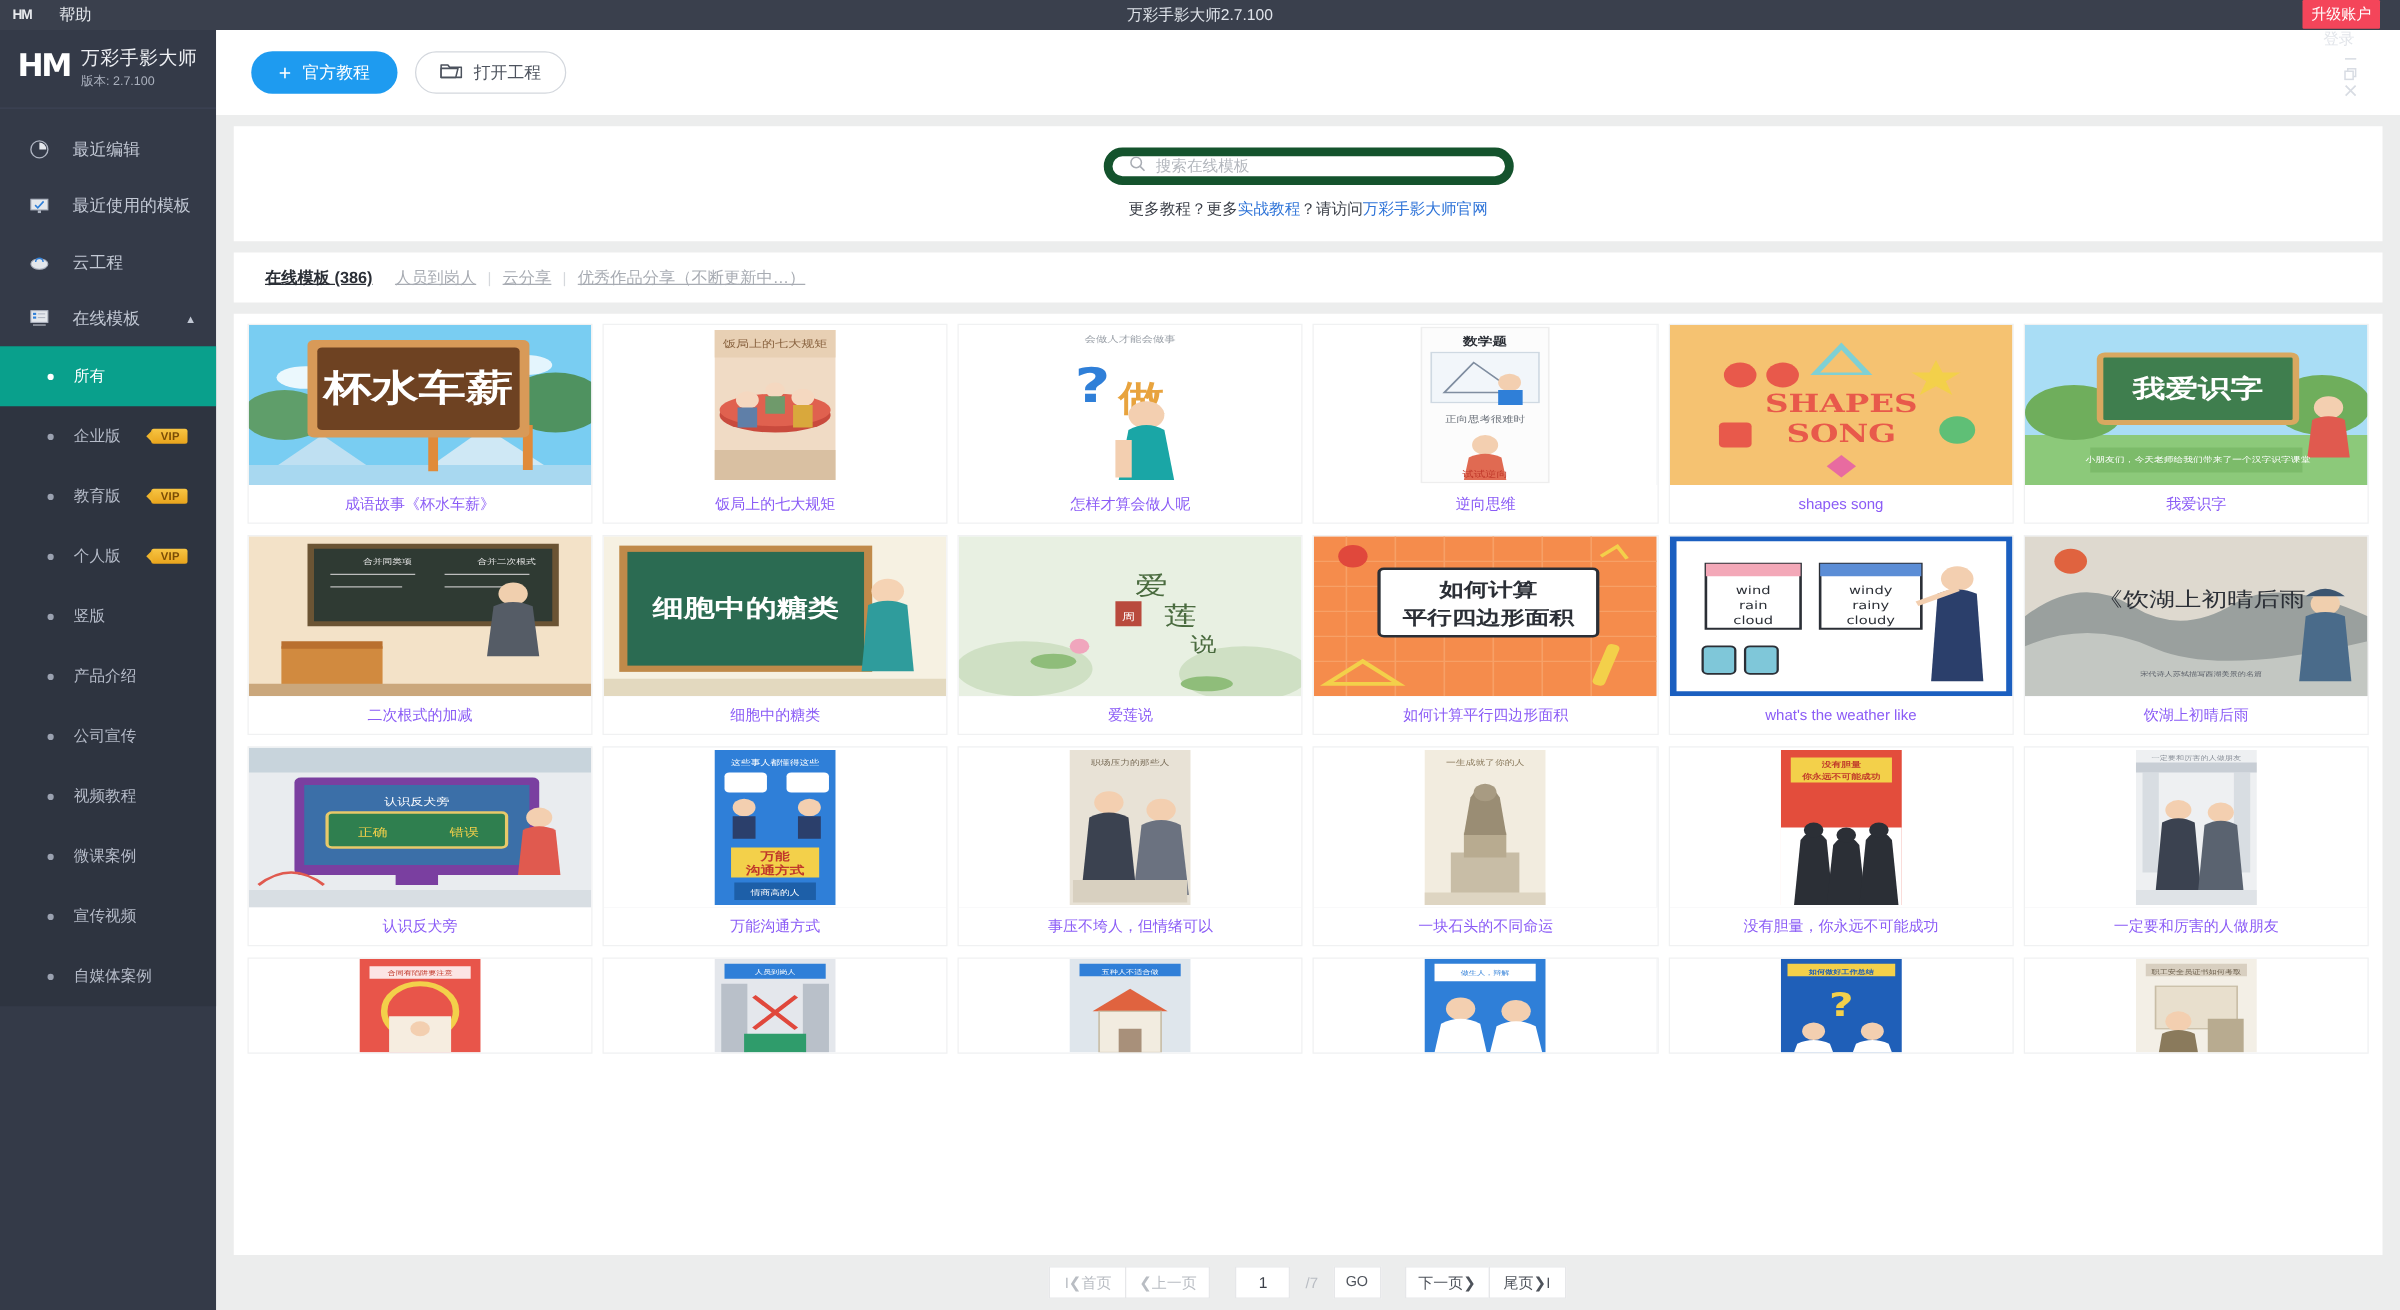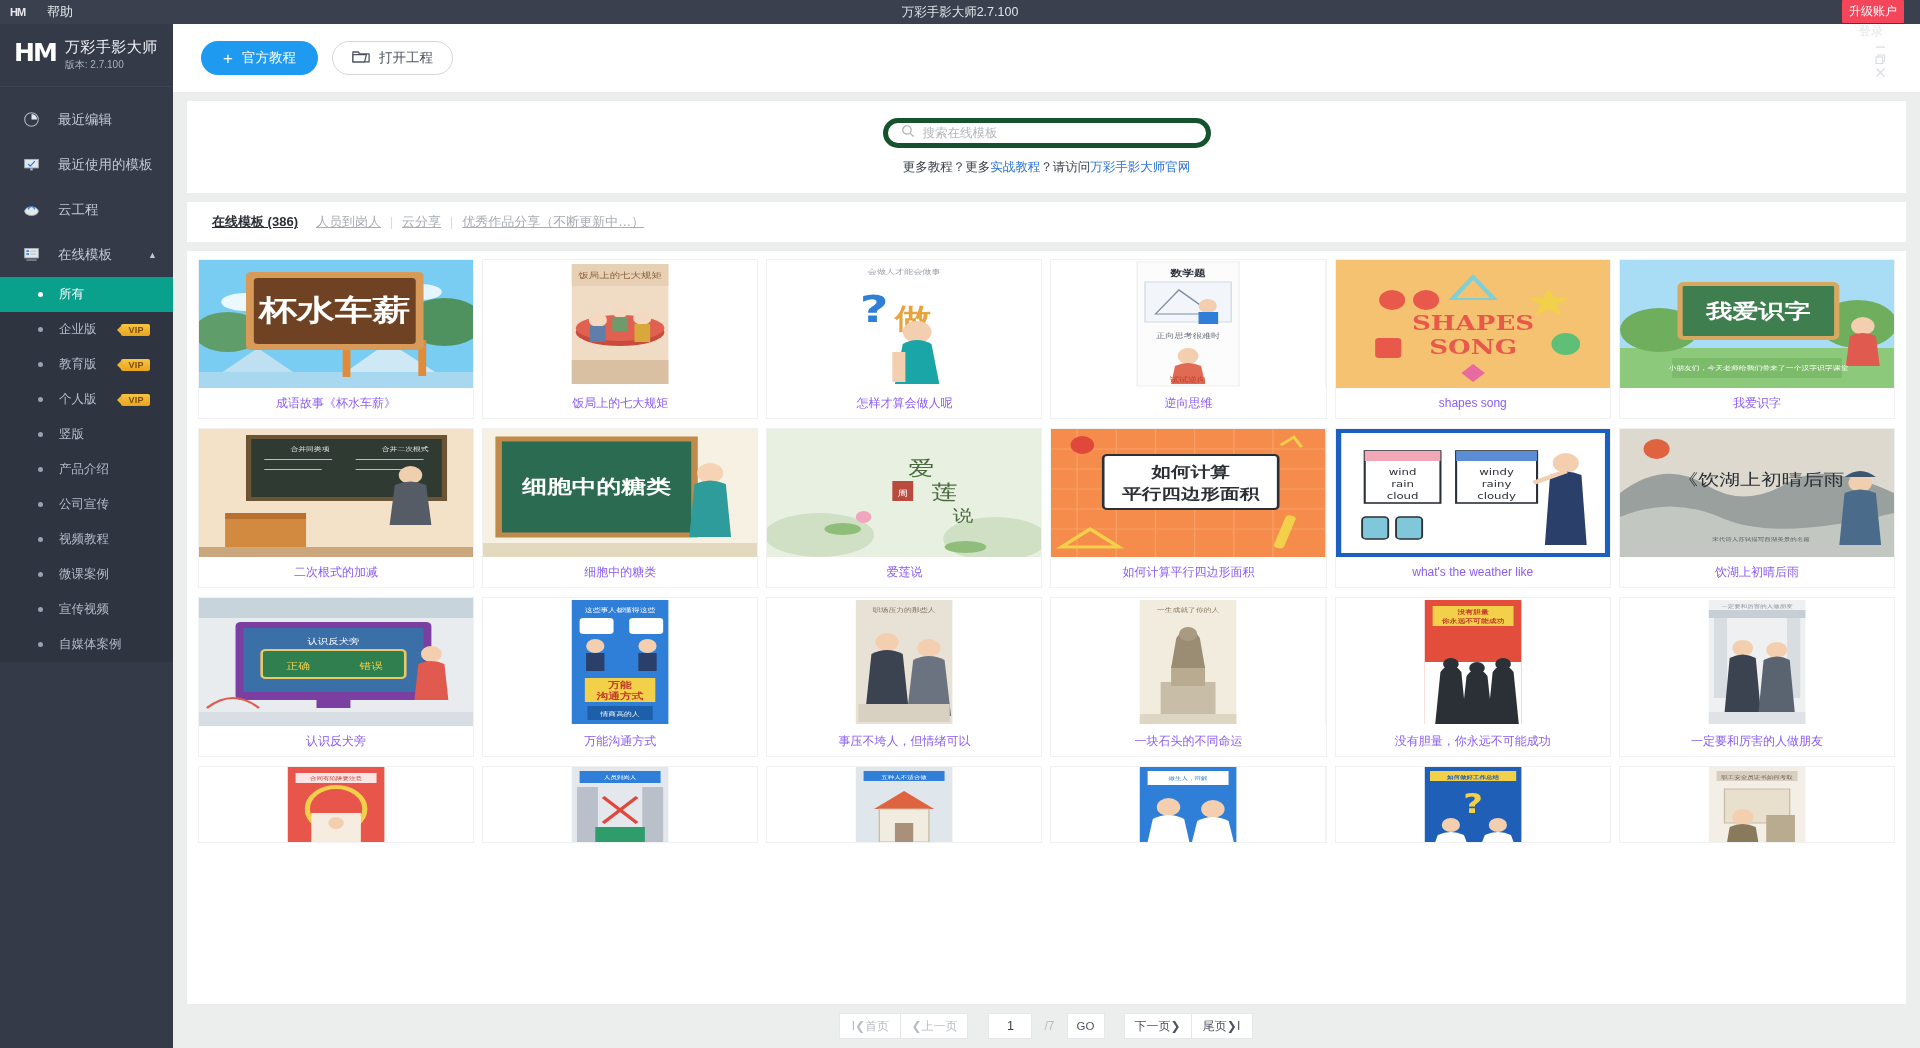--- a/index.html
+++ b/index.html
@@ -63,21 +63,21 @@
   .nav-top { padding-top: 10px; }
   .nav-item {
     display: flex; align-items: center; height: 45px;
     padding-left: 22px; font-size: 13.5px; color: #c2c8d4; gap: 18px;
   }
   .nav-item .ni-ico { width: 18px; height: 18px; display:flex; align-items:center; justify-content:center; }
   .nav-item .ni-caret { margin-left: auto; margin-right: 16px; font-size: 9px; color: #c2c8d4; }
 
   .sublist { background: #2e3440; }
   .sub-item {
-    display: flex; align-items: center; height: 35px;
+    display: flex; align-items: center; height: 48px;
     padding-left: 38px; font-size: 12.5px; color: #b5bbc8; gap: 16px;
   }
   .sub-item .dot {
     width: 5px; height: 5px; border-radius: 50%; background: #9aa1b0; flex: 0 0 5px;
   }
   .sub-item.active { background: #09a08c; color: #ffffff; }
   .sub-item.active .dot { background: #ffffff; }
   .vip-badge {
     background: linear-gradient(180deg,#f7c544,#e9a41c);
     color: #7a4d06; font-size: 9px; font-weight: bold;
@@ -110,21 +110,21 @@
     font-family: inherit; cursor: pointer;
   }
 
   #content { flex: 1; padding: 9px 14px 0 14px; overflow: hidden; display: flex; flex-direction: column; }
 
   .panel-search {
     background: #fff; height: 92px; display: flex; flex-direction: column;
     align-items: center; justify-content: center; gap: 11px; flex: 0 0 92px;
   }
   .search-box {
-    width: 328px; height: 30px; border: 5px solid #14532d; border-radius: 15px;
+    width: 328px; height: 30px; border: 7px solid #14532d; border-radius: 15px;
     display: flex; align-items: center; padding: 0 13px; gap: 8px; background: #fff;
   }
   .search-box .ph { font-size: 12.5px; color: #b3b7bd; }
   .tut-line { font-size: 12.5px; color: #3c4049; }
   .tut-line a { color: #2f74d8; text-decoration: none; }
 
   .panel-tabs {
     background: #fff; margin-top: 9px; height: 40px; flex: 0 0 40px;
     display: flex; align-items: center; padding-left: 16px; gap: 0;
   }

